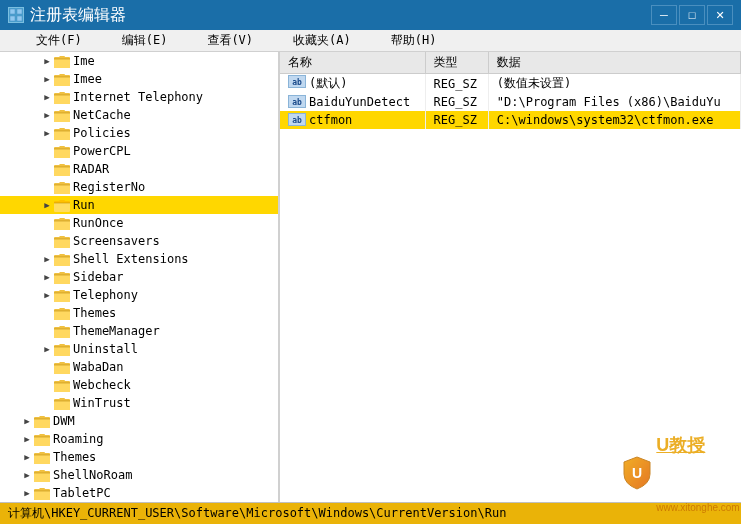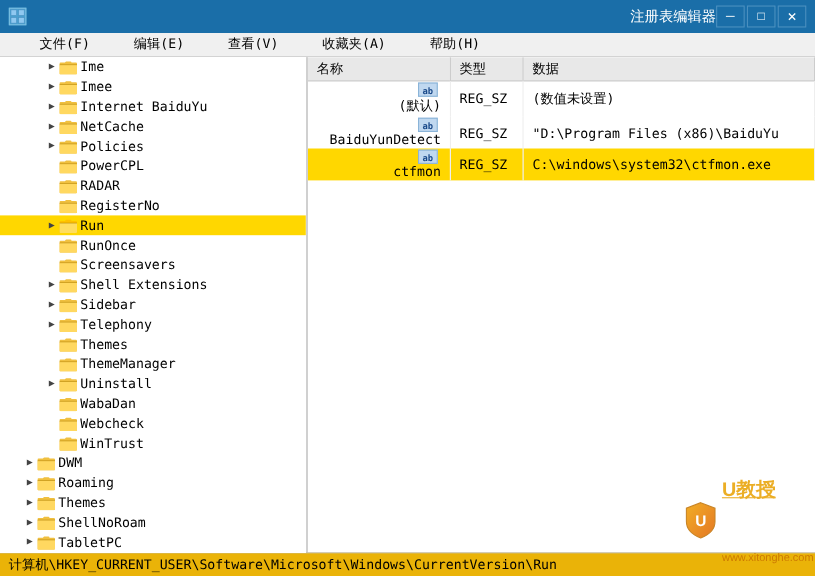--- a/index.html
+++ b/index.html
@@ -28,22 +28,21 @@
       margin-right: 6px;
       background: #4a9fcf;
       border: 1px solid #7bbfe0;
       display: flex;
       align-items: center;
       justify-content: center;
       font-size: 9px;
     }
     .title-bar-text {
       flex: 1;
-      font-size: 13px;
-      text-align: right;
+      font-size: 16px;
     }
     .title-bar-controls {
       display: flex;
       gap: 2px;
     }
     .title-btn {
       width: 26px;
       height: 20px;
       background: #1a6ea8;
       border: 1px solid #4a8fbf;
@@ -175,22 +174,21 @@
       text-align: center;
       line-height: 13px;
       margin-right: 3px;
       color: #1a4a8a;
       vertical-align: middle;
       flex-shrink: 0;
     }
 
     .cell-with-icon {
       display: flex;
-      align-items: flex-end;
-      flex-direction: column;
+      align-items: flex-start;
     }
 
     
     .status-bar {
       background: #eab308;
       height: 22px;
       border-top: 1px solid #c0c0c0;
       display: flex;
       align-items: center;
       padding: 0 8px;
@@ -296,21 +294,21 @@
       </div>
       <div class="tree-item">
         <span class="tree-indent" style="width: 20px;"></span>
         <span class="tree-indent" style="width: 20px;"></span>
         <span class="tree-expander" style="font-size: 9px; color: rgb(68, 68, 68);">▶</span>
         <span class="folder-icon"><svg width="16" height="13" viewBox="0 0 16 13">
     <path d="M0 3 Q0 2 1 2 L5 2 L6 1 L10 1 Q11 1 11 2 L15 2 Q16 2 16 3 L16 12 Q16 13 15 13 L1 13 Q0 13 0 12 Z" fill="#f0c040"></path>
     <path d="M0 4 L16 4 L16 12 Q16 13 15 13 L1 13 Q0 13 0 12 Z" fill="#ffd860"></path>
     <path d="M0 4 L16 4" stroke="#b08000" stroke-width="0.5"></path>
   </svg></span>
-        <span class="tree-label">Internet BaiduYu</span>
+        <span class="tree-label">Internet Telephony</span>
       </div>
       <div class="tree-item">
         <span class="tree-indent" style="width: 20px;"></span>
         <span class="tree-indent" style="width: 20px;"></span>
         <span class="tree-expander" style="font-size: 9px; color: rgb(68, 68, 68);">▶</span>
         <span class="folder-icon"><svg width="16" height="13" viewBox="0 0 16 13">
     <path d="M0 3 Q0 2 1 2 L5 2 L6 1 L10 1 Q11 1 11 2 L15 2 Q16 2 16 3 L16 12 Q16 13 15 13 L1 13 Q0 13 0 12 Z" fill="#f0c040"></path>
     <path d="M0 4 L16 4 L16 12 Q16 13 15 13 L1 13 Q0 13 0 12 Z" fill="#ffd860"></path>
     <path d="M0 4 L16 4" stroke="#b08000" stroke-width="0.5"></path>
   </svg></span>

